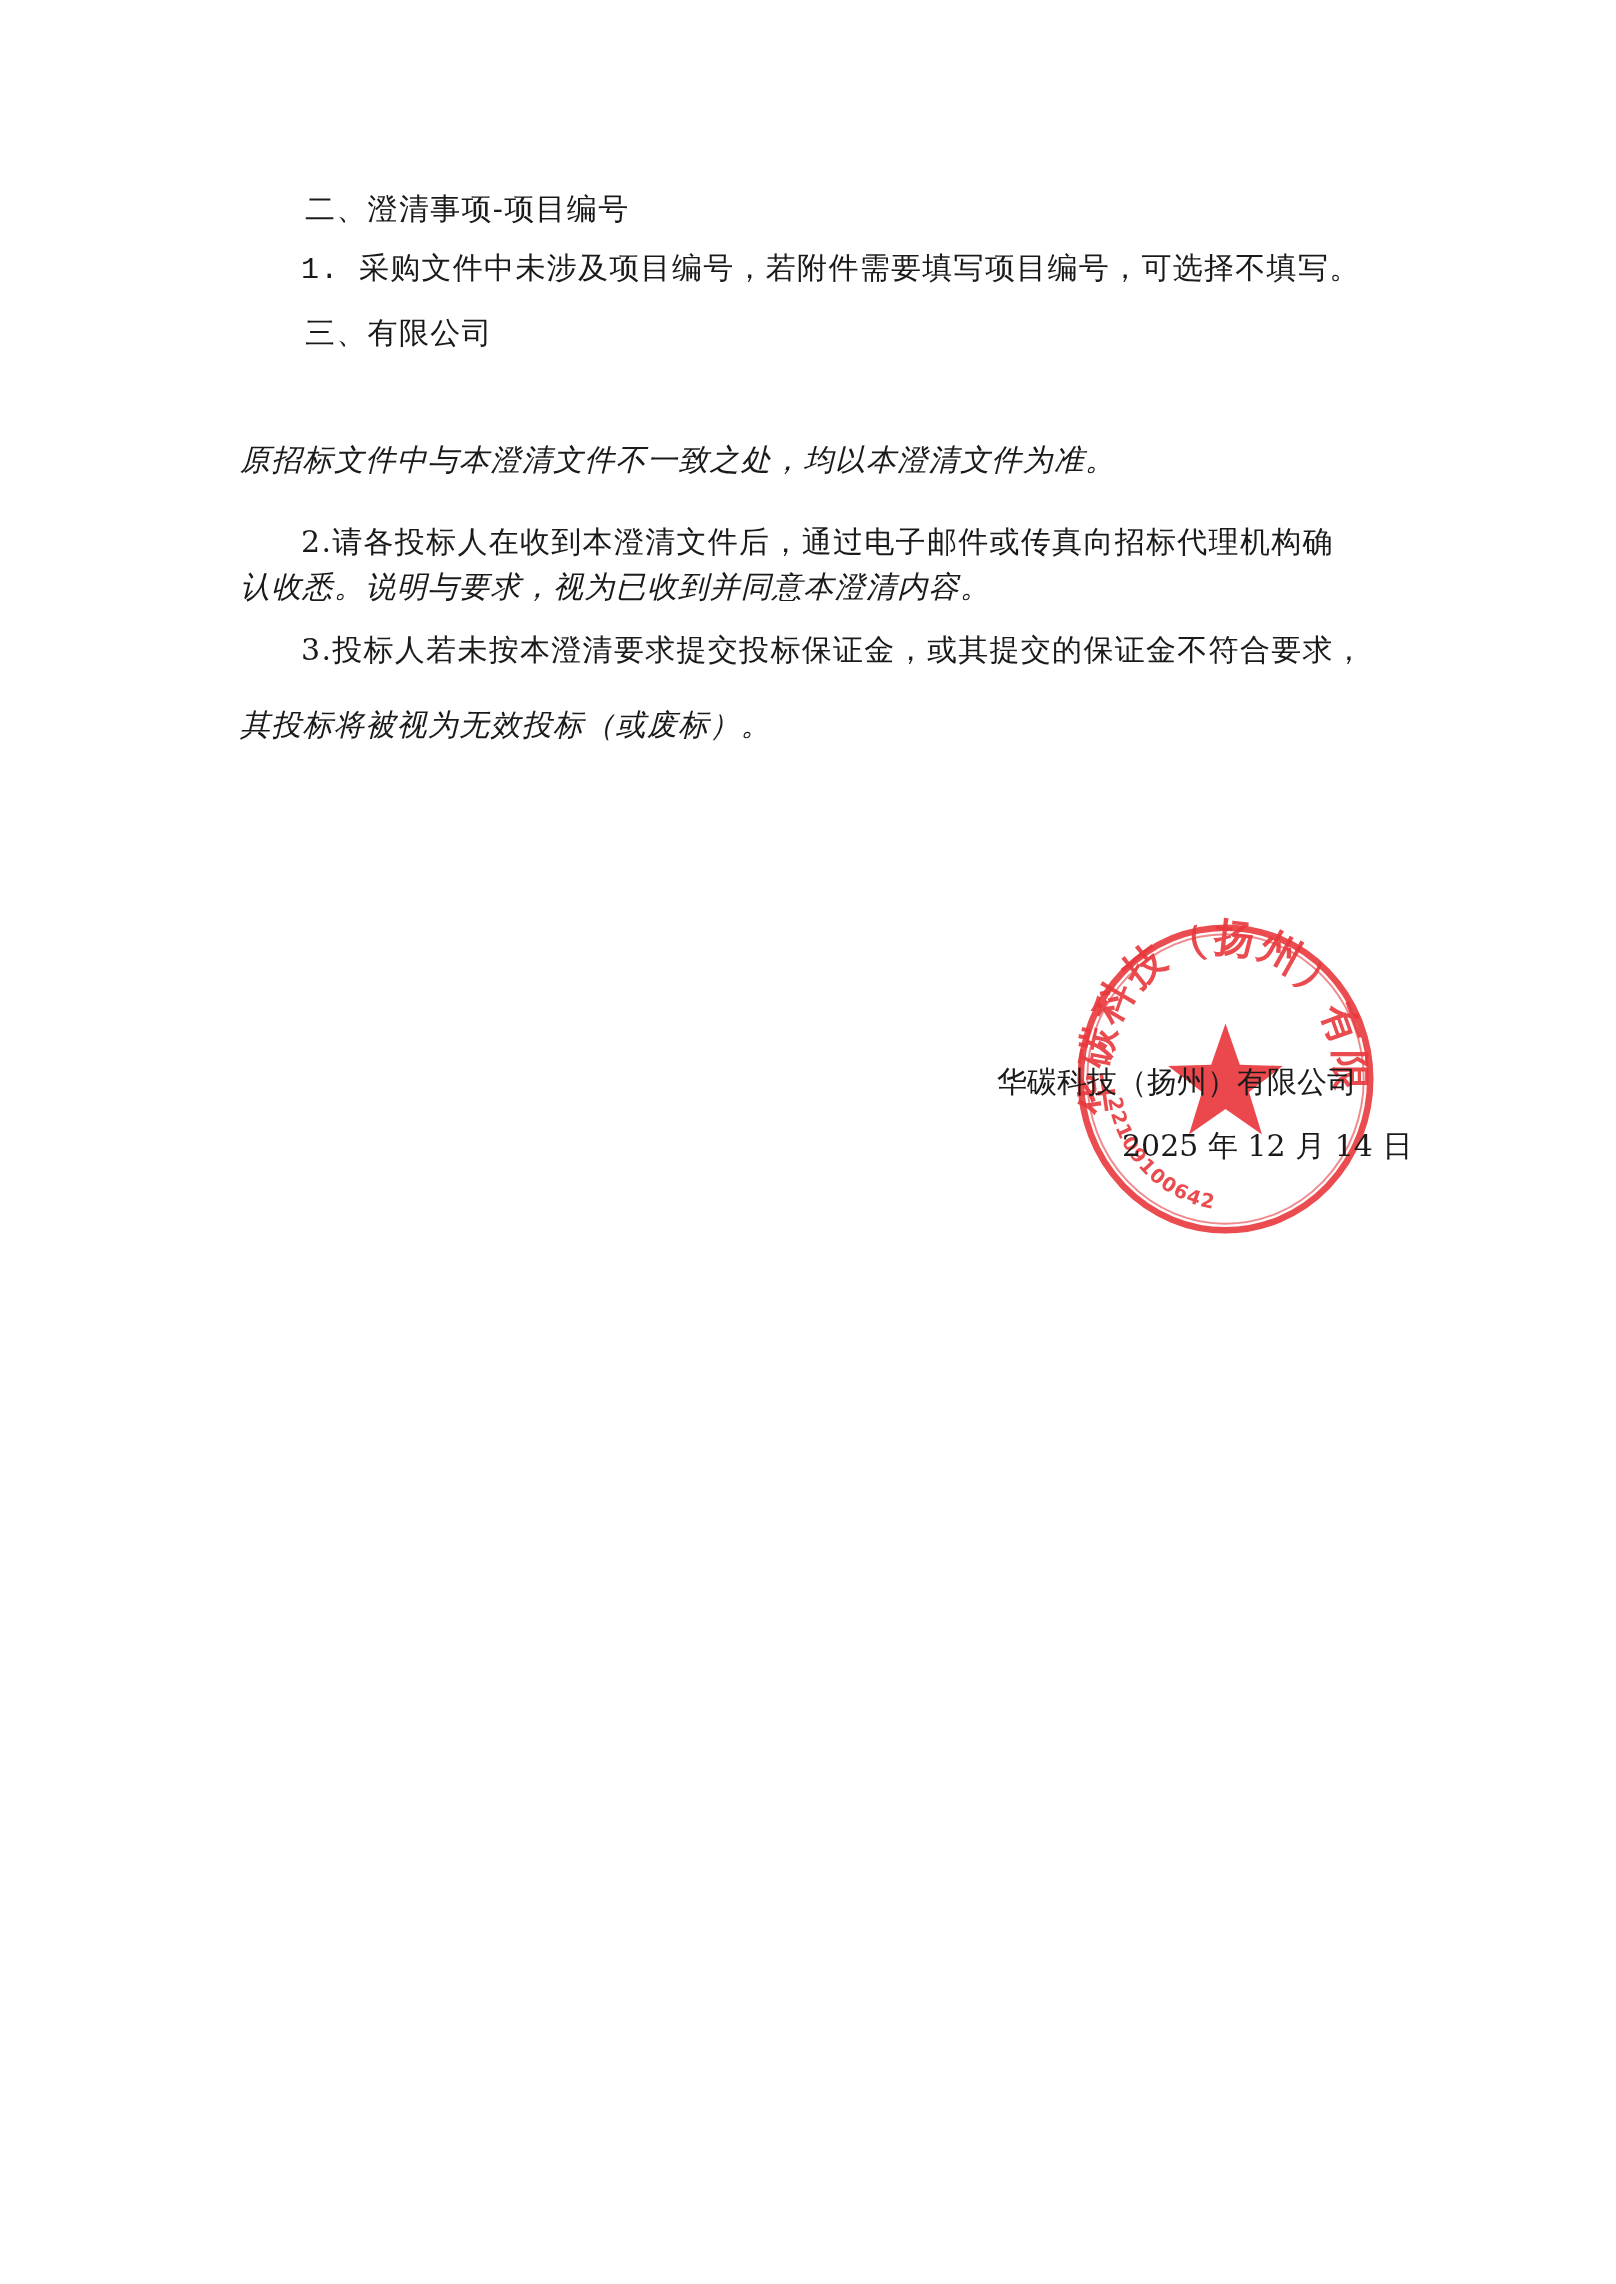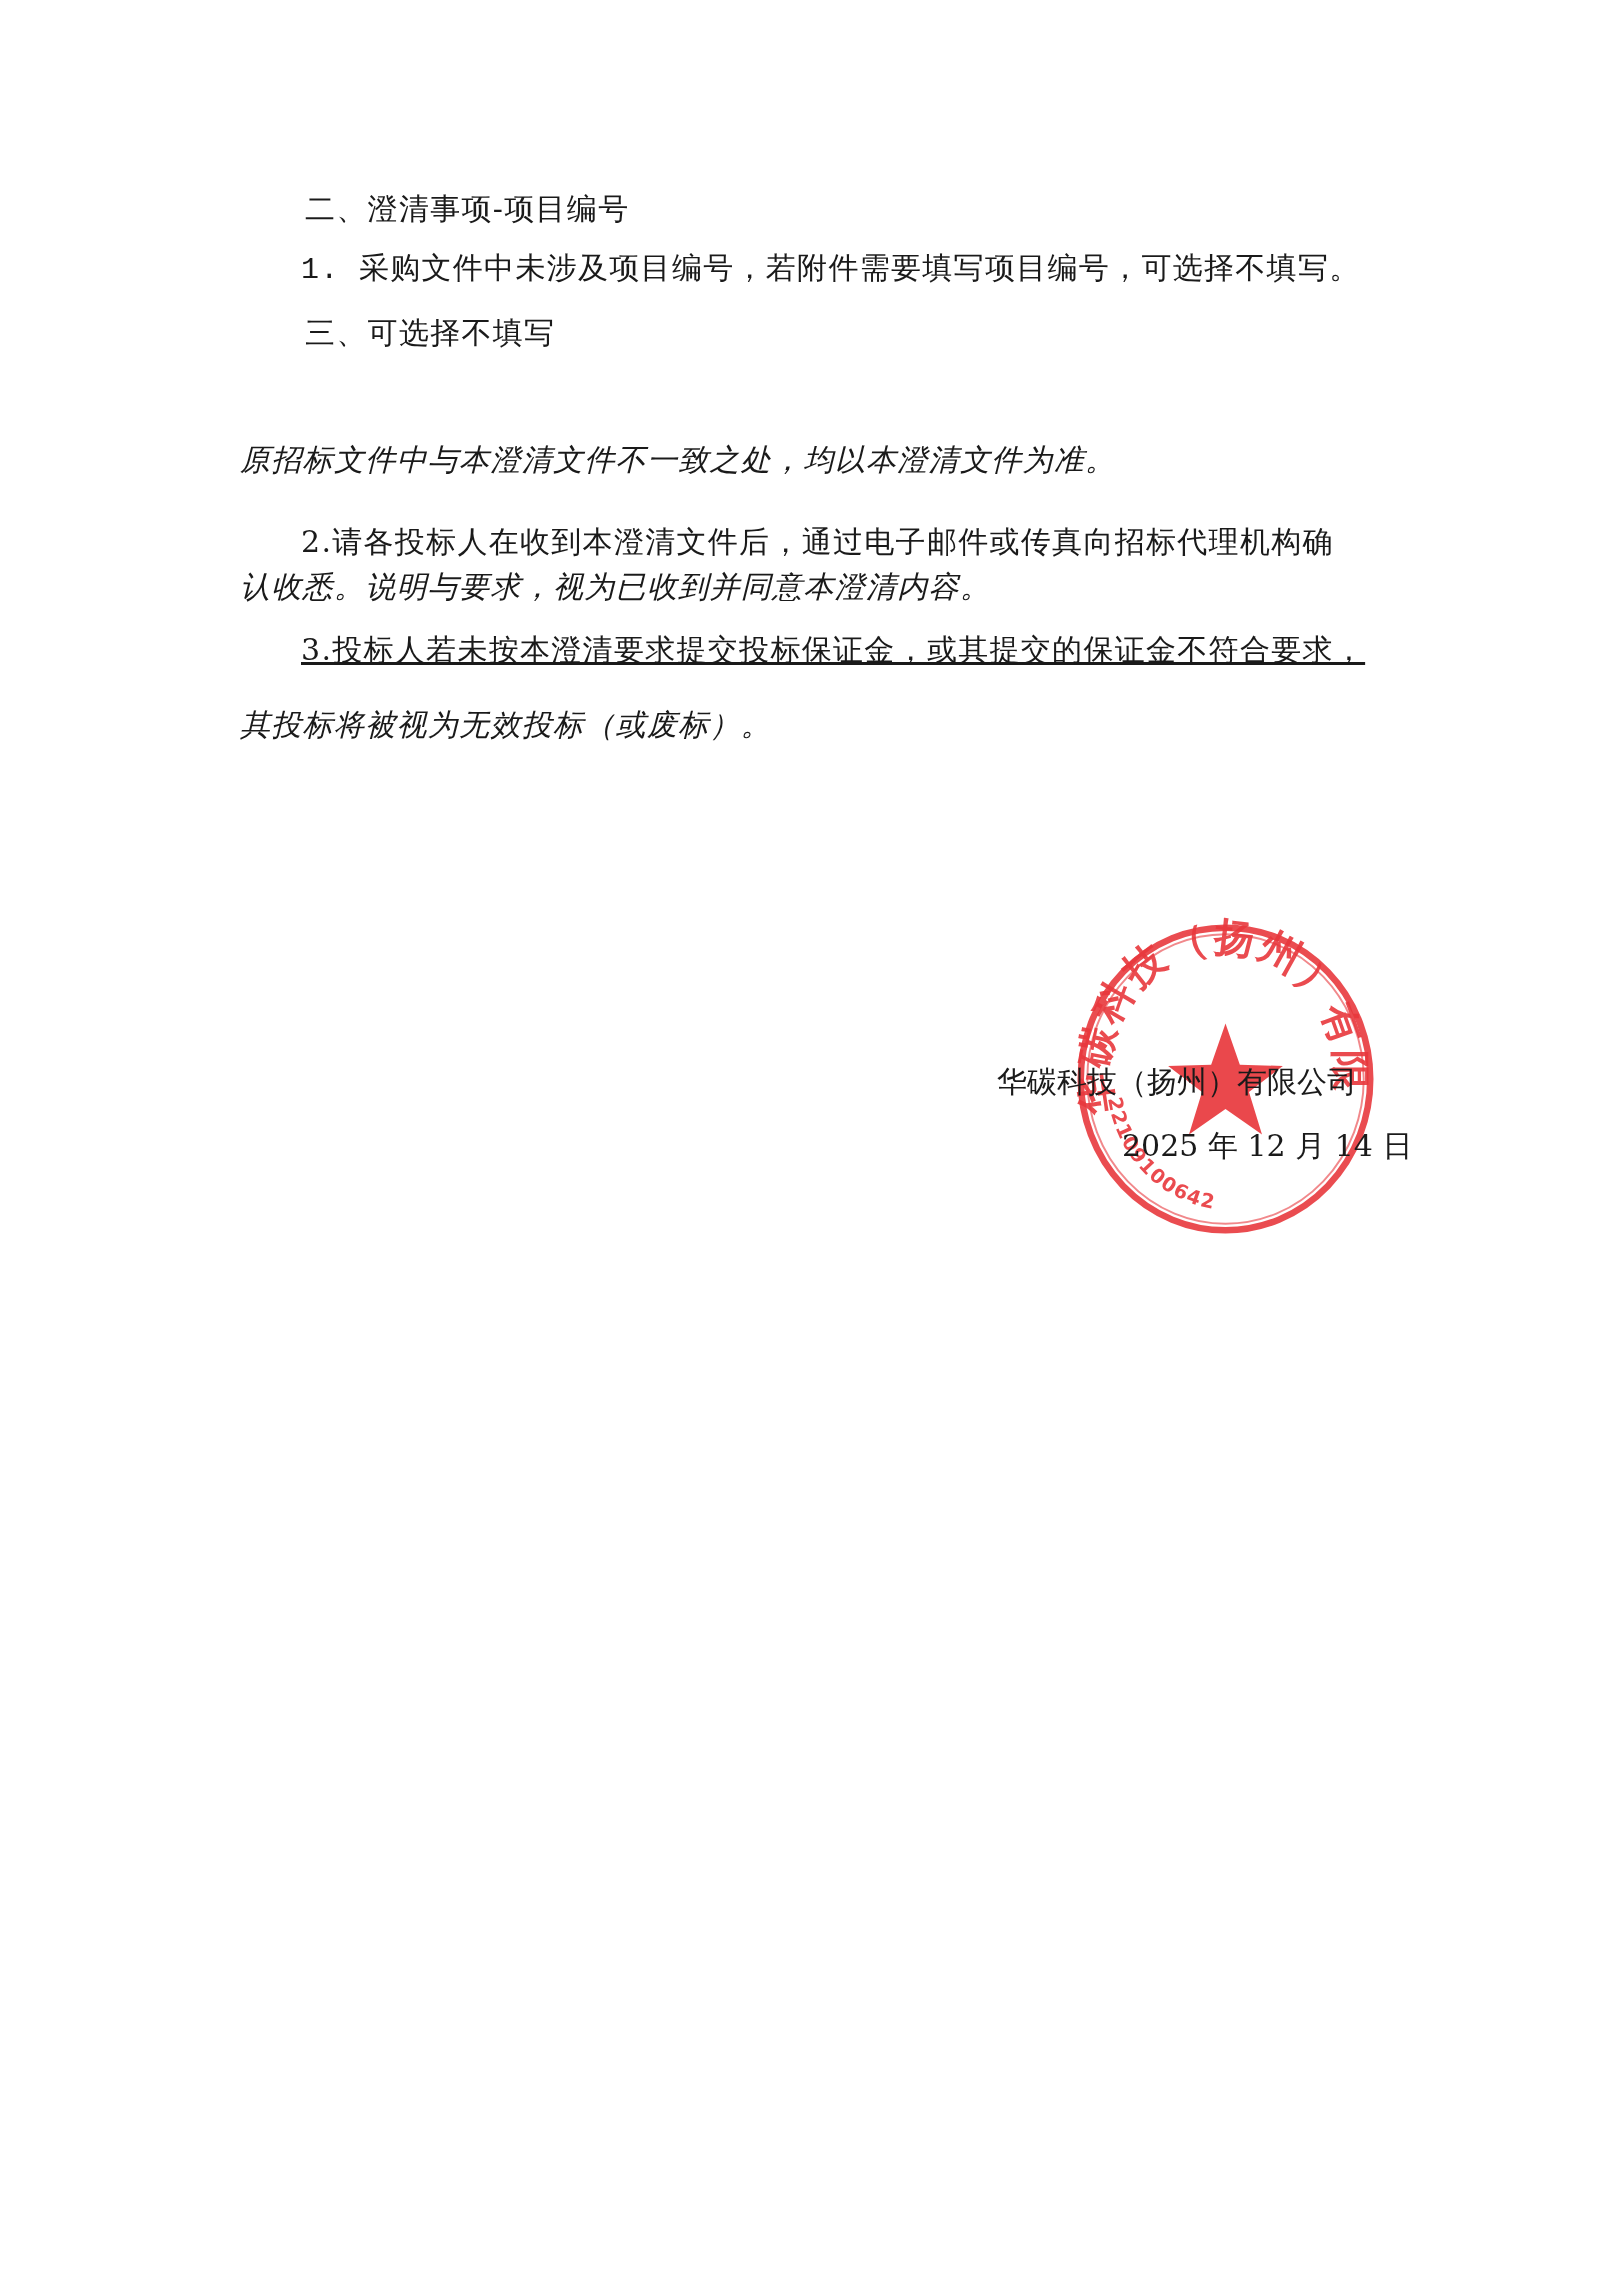--- a/index.html
+++ b/index.html
@@ -24,28 +24,28 @@
     .stamp svg { width: 100%; height: 100%; }
   </style>
 </head>
 <body>
 
 <div class="page">
 
   <div class="line heading" style="top:189px;">二、澄清事项-项目编号</div>
   <div class="line para-first" style="top:251px;font-family:Liberation Mono, monospace;">1. 采购文件中未涉及项目编号，若附件需要填写项目编号，可选择不填写。</div>
 
-  <div class="line heading" style="top:313px;">三、可选择不填写</div>
+  <div class="line heading" style="top:313px;">三、有限公司</div>
 
   <div class="line para-cont" style="top:440px;">原招标文件中与本澄清文件不一致之处，均以本澄清文件为准。</div>
 
   <div class="line para-first" style="top:522px;">2.请各投标人在收到本澄清文件后，通过电子邮件或传真向招标代理机构确</div>
   <div class="line para-cont" style="top:567px;">认收悉。说明与要求，视为已收到并同意本澄清内容。</div>
 
-  <div class="line para-first" style="top:630px;text-decoration:underline;">3.投标人若未按本澄清要求提交投标保证金，或其提交的保证金不符合要求，</div>
+  <div class="line para-first" style="top:630px;">3.投标人若未按本澄清要求提交投标保证金，或其提交的保证金不符合要求，</div>
   <div class="line para-cont" style="top:693px;margin-top:12px;">其投标将被视为无效投标（或废标）。</div>
 
   <div class="stamp">
     <svg viewBox="0 0 480 500" xmlns="http://www.w3.org/2000/svg">
       <defs>
         <path id="topArc" d="M 70 300 A 175 185 0 1 1 410 250"></path>
         <path id="bottomArc" d="M 60 280 A 190 200 0 0 0 230 450"></path>
       </defs>
       <ellipse cx="240" cy="250" rx="222" ry="232" fill="none" stroke="#e8383d" stroke-width="10" opacity="0.9"></ellipse>
       <ellipse cx="240" cy="250" rx="212" ry="222" fill="none" stroke="#e8383d" stroke-width="3" opacity="0.6"></ellipse>

